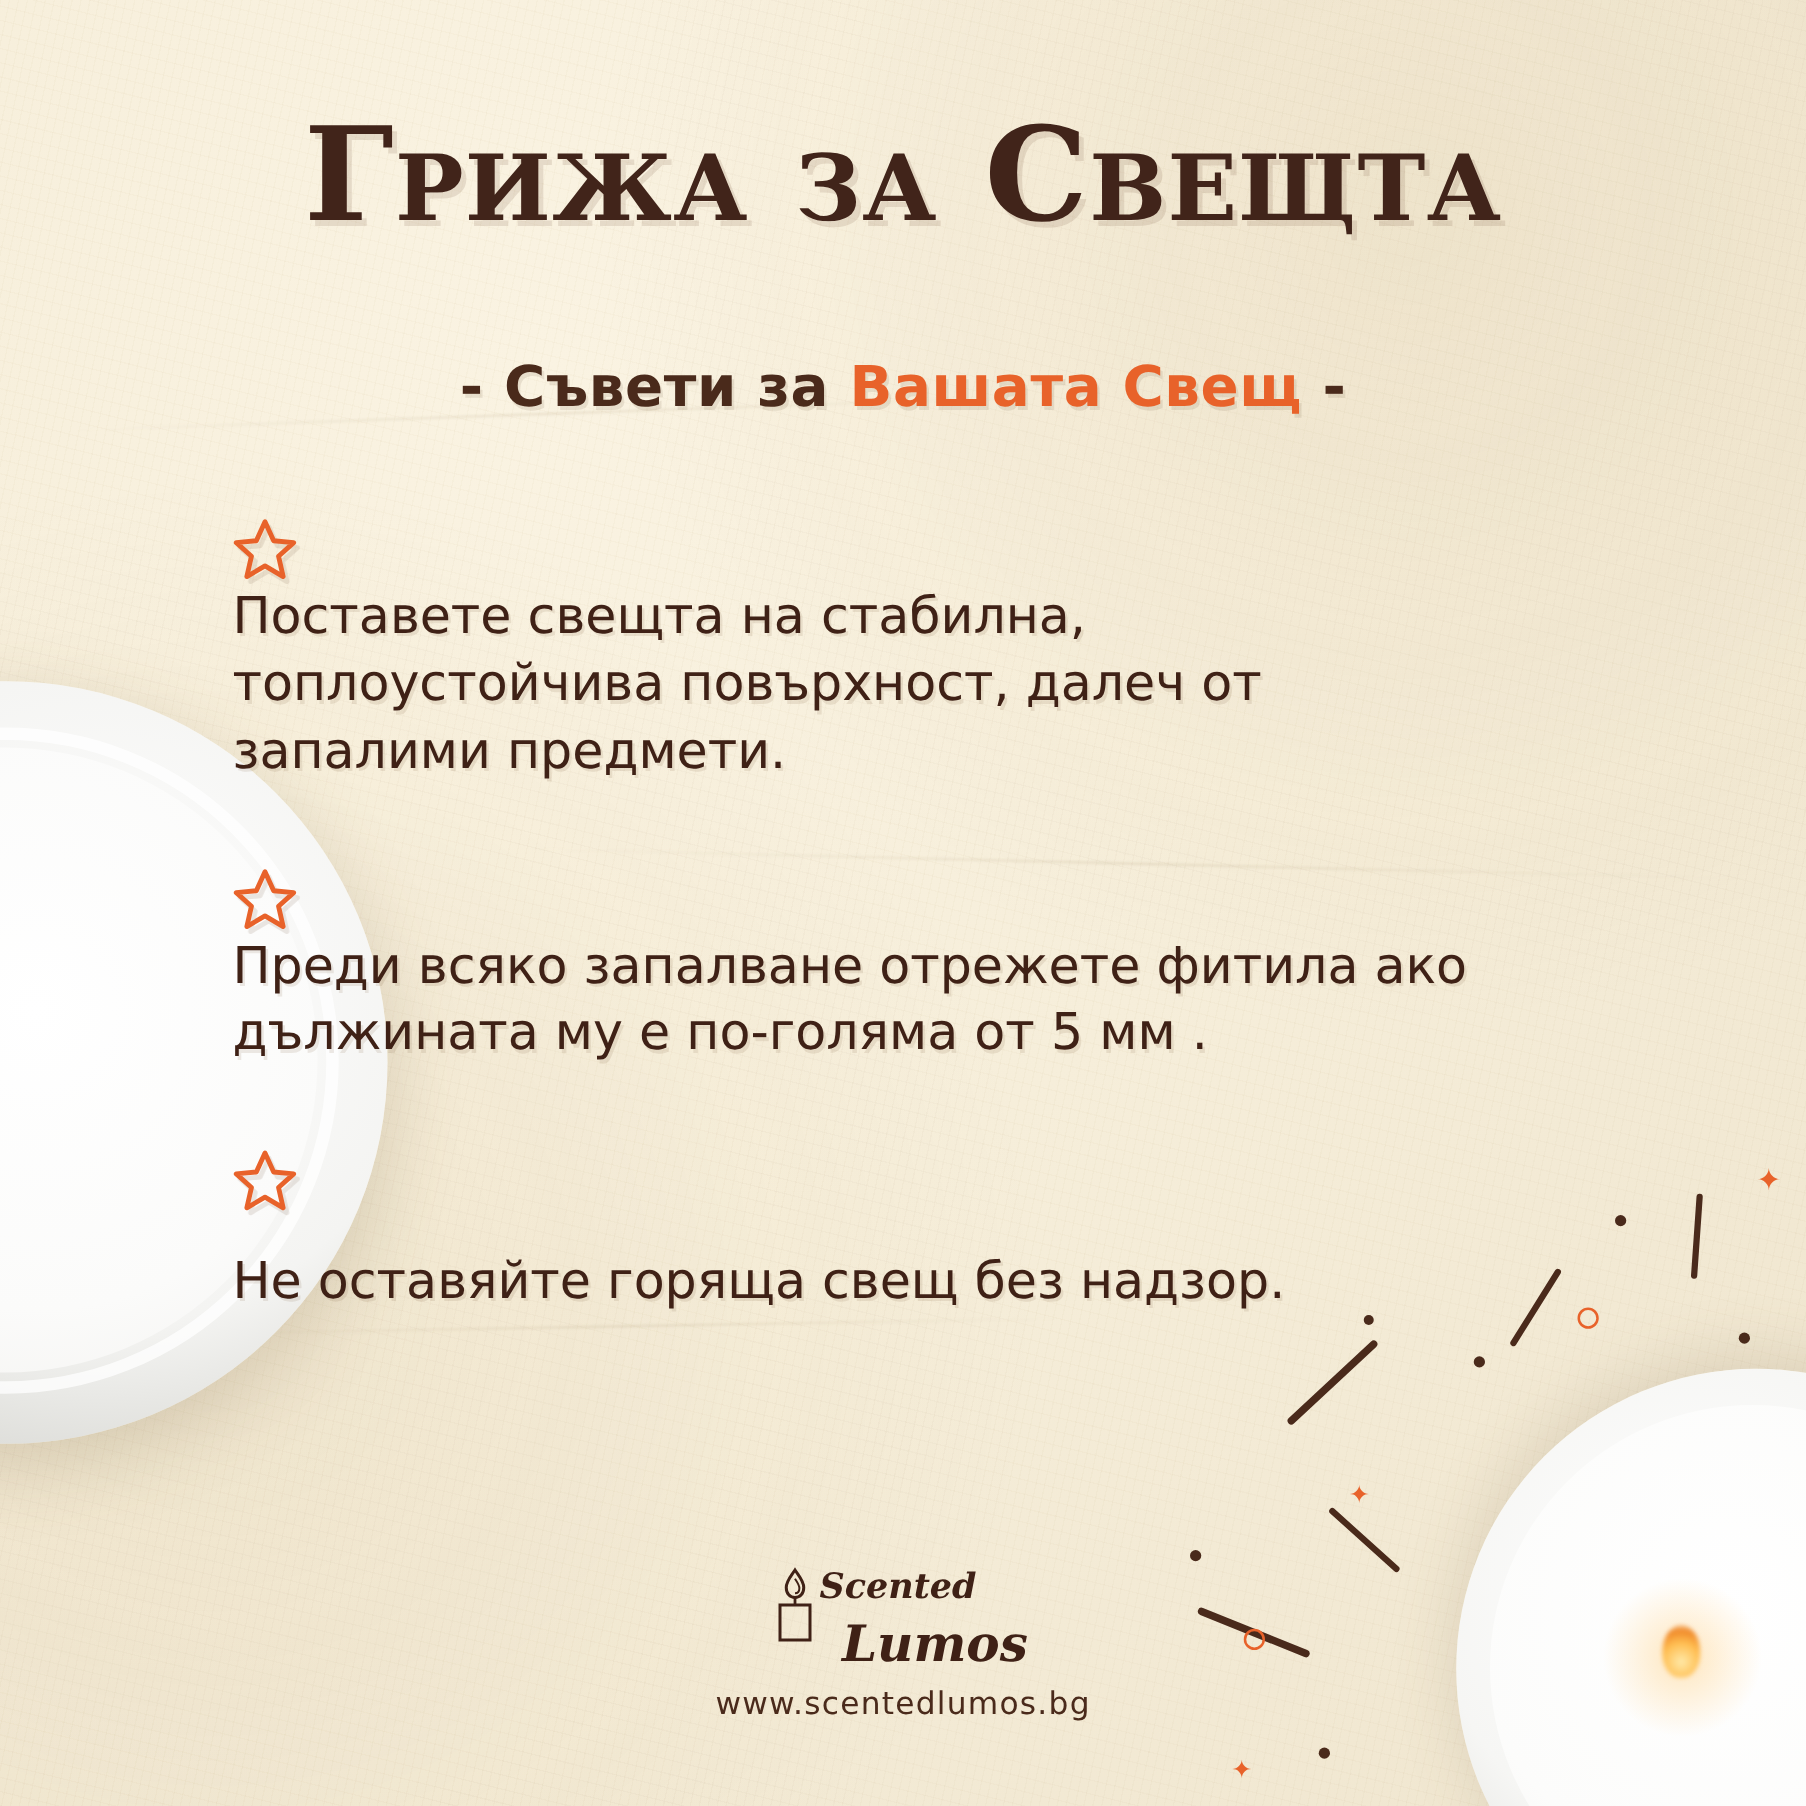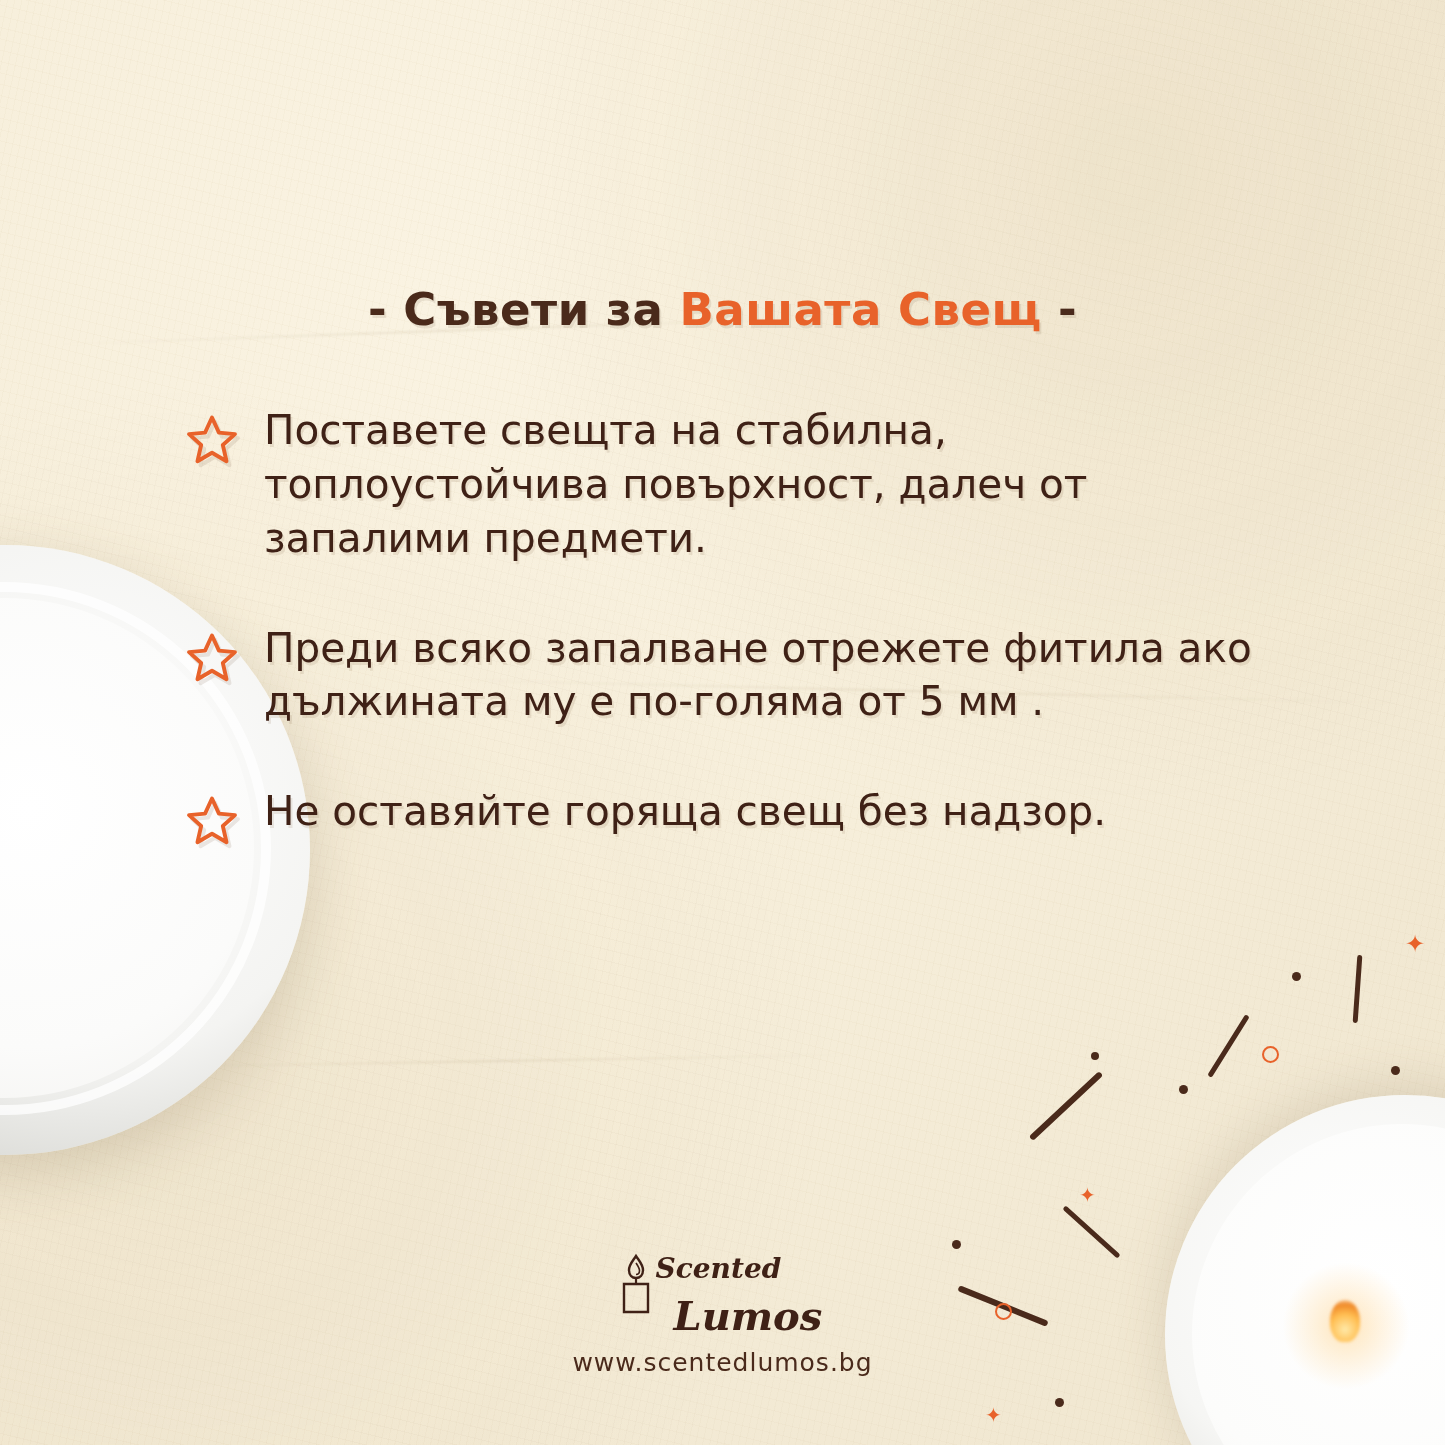--- a/index.html
+++ b/index.html
@@ -190,22 +190,23 @@
   .tips {
     position: absolute;
     top: 404px;
     left: 186px;
     width: 1110px;
   }
   .tip {
     display: flex;
     align-items: flex-start;
     margin-bottom: 56px;
-  }
-  .tip:last-child { margin-bottom: 0; }
+    flex-direction: column;
+  }
+  .tip:last-child { margin-bottom: 0; gap: 27px; }
 
   .star-icon {
     flex: 0 0 auto;
     width: 52px;
     height: 52px;
     margin-top: 10px;
     margin-right: 26px;
     filter: drop-shadow(3px 4px 0 rgba(110,80,55,0.13));
   }
   .tip-text {
@@ -296,20 +297,21 @@
   <div class="dot" style="left:952px; top:1240px; width:9px; height:9px;"></div>
   <div class="dot" style="left:1055px; top:1398px; width:9px; height:9px;"></div>
   <div class="ring" style="left:1262px; top:1046px; width:13px; height:13px;"></div>
   <div class="ring" style="left:995px; top:1303px; width:13px; height:13px;"></div>
   <div class="sparkle" style="left:1405px; top:932px;">✦</div>
   <div class="sparkle" style="left:1079px; top:1185px; font-size:20px;">✦</div>
   <div class="sparkle" style="left:985px; top:1405px; font-size:20px;">✦</div>
 
   <div class="content">
 
+    <div class="title">Грижа за Свещта</div>
 
     <div class="subtitle">
       <span>- Съвети за </span><span class="hl">Вашата Свещ</span><span> -</span>
     </div>
 
     <div class="tips">
 
       <div class="tip">
         <svg class="star-icon" viewBox="0 0 24 24">
           <polygon points="12,1.6 15.2,8.6 22.6,9.3 17,14.3 18.7,21.8 12,17.9 5.3,21.8 7,14.3 1.4,9.3 8.8,8.6" fill="none" stroke="#e8622a" stroke-width="1.8" stroke-linejoin="round"></polygon>

